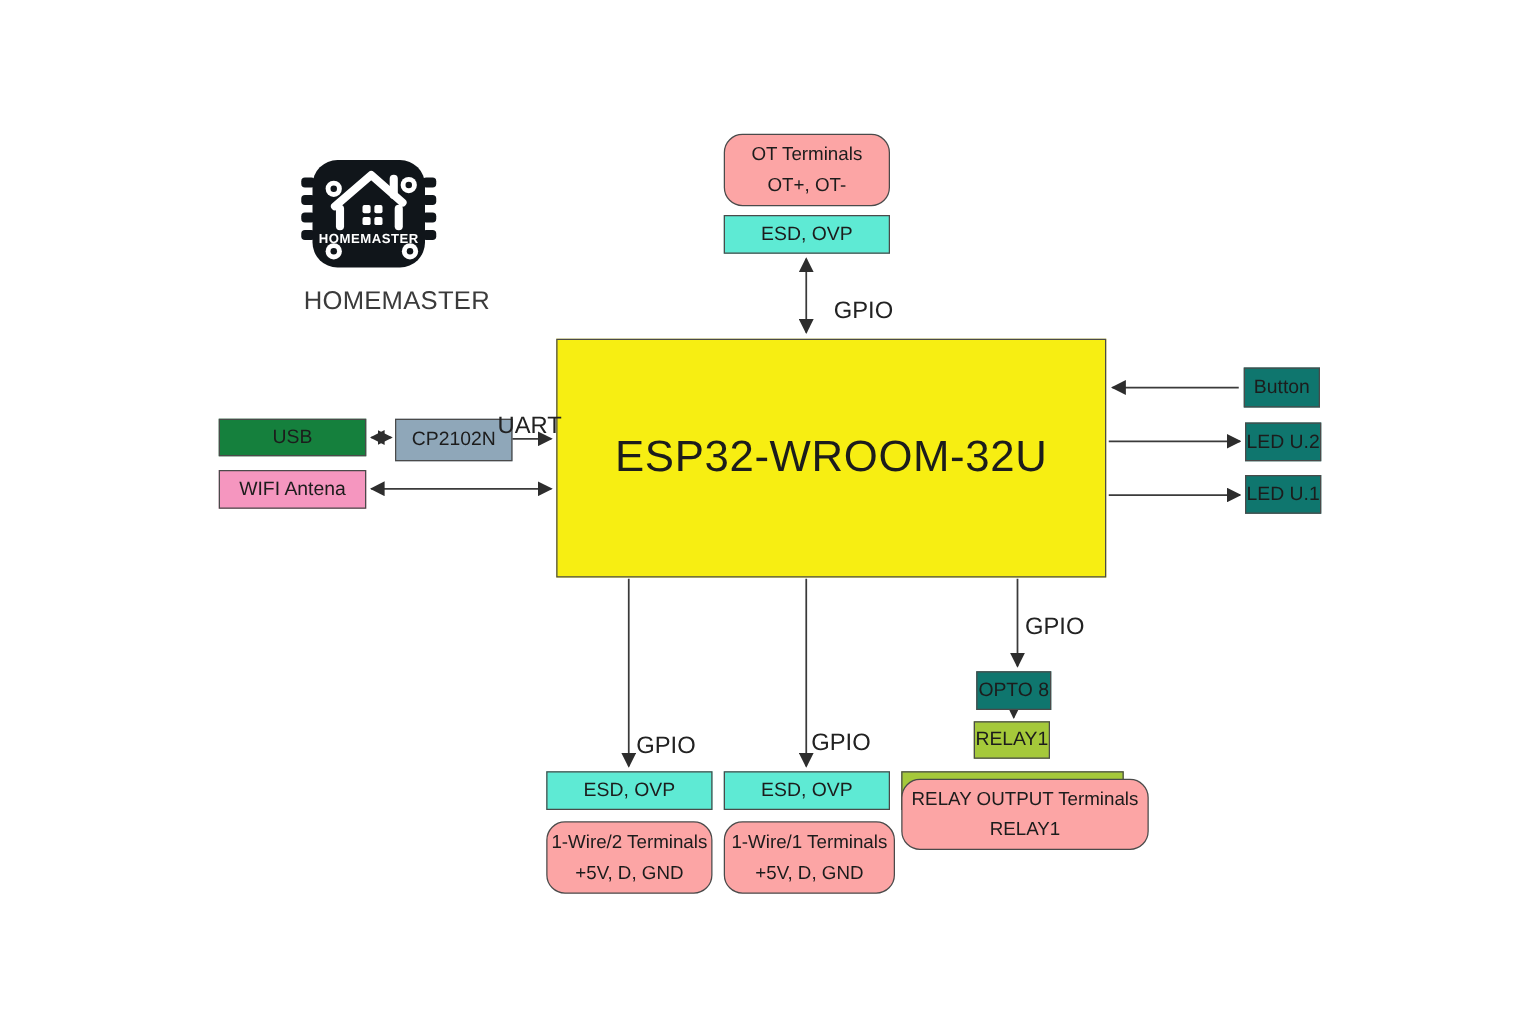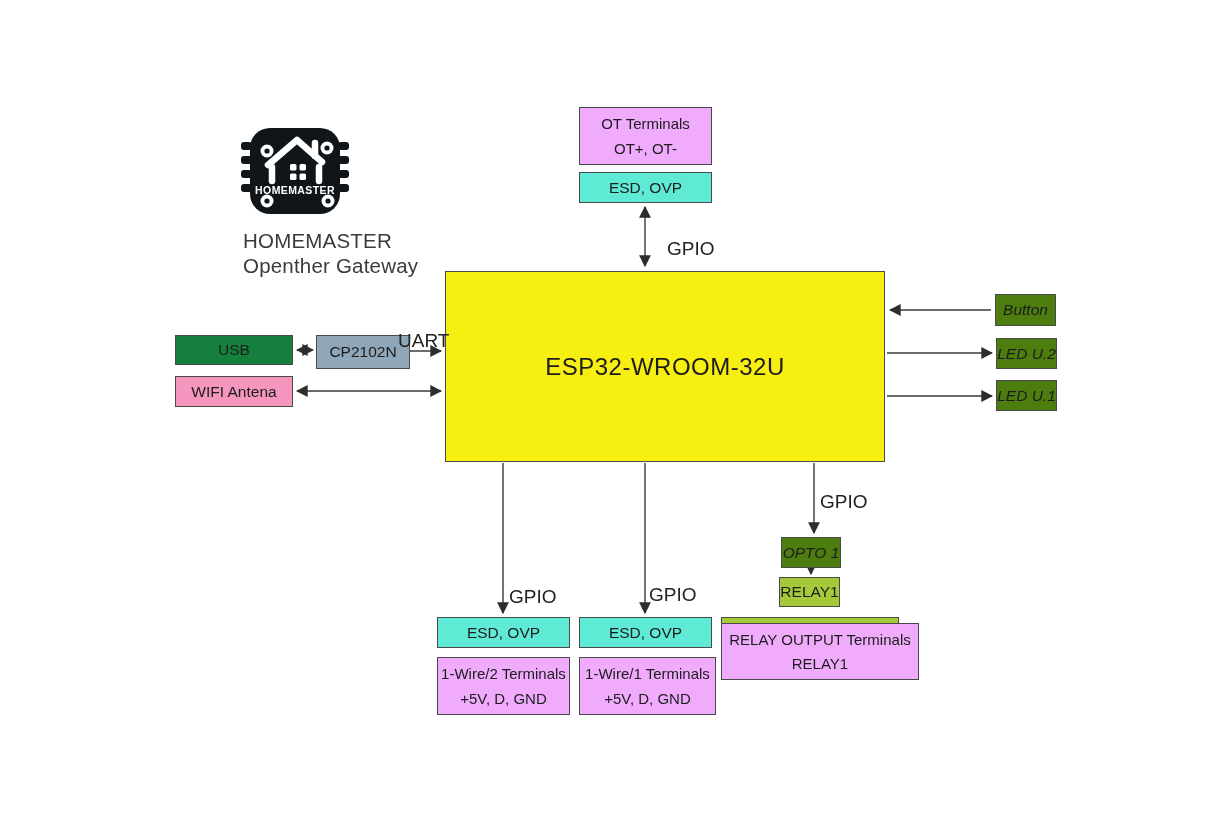--- a/index.html
+++ b/index.html
@@ -7,29 +7,29 @@
     position:relative;width:1223px;height:828px;background:#ffffff;overflow:hidden;
     font-family:"Liberation Sans", sans-serif;color:#191919;
   }
   .wires{position:absolute;left:0;top:0;width:1223px;height:828px;pointer-events:none;}
   .box{
     position:absolute;box-sizing:border-box;border:1.4px solid #4a4a4a;
     display:flex;flex-direction:column;align-items:center;justify-content:center;
     text-align:center;font-size:15.5px;line-height:1.15;color:#1c1c1c;white-space:nowrap;
   }
   .box.two{gap:7px;font-size:15px;}
-  .green{background:#f0abfc;}
+  .green{background:#fca5a5;border-radius:15px;}
   .purple{background:#5eead4;}
-  .magenta{background:#4d7c0f;font-style:italic;}
+  .magenta{background:#0f766e;}
   .yellow{background:#f7ee12;}
   .lime{background:#a5c93a;}
   .pink{background:#f596bf;text-align:center;}
   .gray{background:#15803d;}
   .steel{background:#8fa7b9;}
-  .esp32{font-size:24px;letter-spacing:0.5px;border-width:1.6px;}
+  .esp32{font-size:35px;letter-spacing:0.5px;border-width:1.6px;}
   .lbl{position:absolute;font-size:19px;color:#222222;white-space:nowrap;}
   .title{
     position:absolute;left:243px;top:228px;font-size:20.5px;line-height:1.22;color:#3b3b3b;
     letter-spacing:0.2px;
   }
   .logo{position:absolute;left:238px;top:118px;width:114px;height:102px;}
 </style>
 </head>
 <body>
 
@@ -88,21 +88,20 @@
       <rect x="52" y="46" width="6.5" height="6.5" rx="1.5"></rect>
       <rect x="61.5" y="46" width="6.5" height="6.5" rx="1.5"></rect>
       <rect x="52" y="55.5" width="6.5" height="6.5" rx="1.5"></rect>
       <rect x="61.5" y="55.5" width="6.5" height="6.5" rx="1.5"></rect>
     </g>
     <text x="57" y="76" text-anchor="middle" fill="#ffffff" font-family="Liberation Sans, sans-serif" font-size="10.5" font-weight="bold" letter-spacing="0.4">HOMEMASTER</text>
   </svg>
 
   <div class="title">
     <div>HOMEMASTER</div>
-    <div>Openther Gateway</div>
   </div>
 
   <div class="box green two" style="left:579px;top:107px;width:133px;height:58px">
     <span>OT Terminals</span>
     <span>OT+, OT-</span>
   </div>
 
   <div class="box purple" style="left:579px;top:172px;width:133px;height:31px">
     <span>ESD, OVP</span>
   </div>
@@ -147,21 +146,21 @@
   <div class="box purple" style="left:579px;top:617px;width:133px;height:31px">
     <span>ESD, OVP</span>
   </div>
 
   <div class="box green two" style="left:579px;top:657px;width:137px;height:58px">
     <span>1-Wire/1 Terminals</span>
     <span>+5V, D, GND</span>
   </div>
 
   <div class="box magenta" style="left:781px;top:537px;width:60px;height:31px">
-    <span>OPTO 1</span>
+    <span>OPTO 8</span>
   </div>
 
   <div class="box lime" style="left:779px;top:577px;width:61px;height:30px">
     <span>RELAY1</span>
   </div>
 
   <div class="box lime" style="left:721px;top:617px;width:178px;height:31px">
     <span>VARISTOR</span>
   </div>
 

